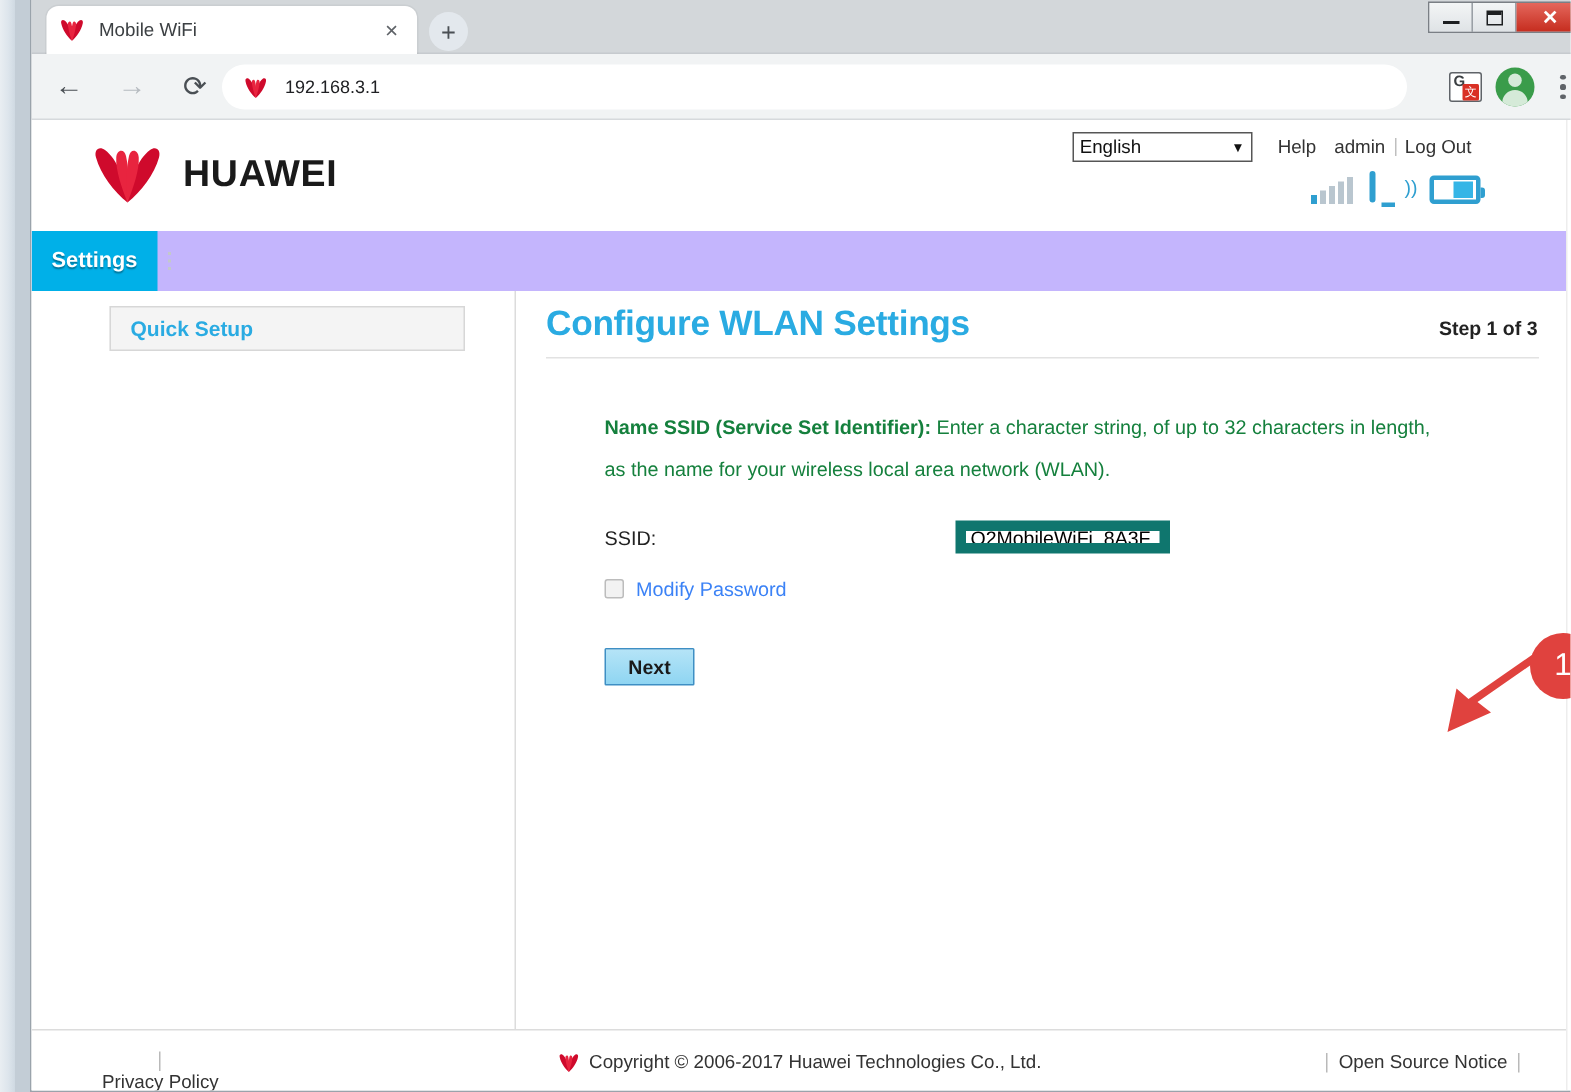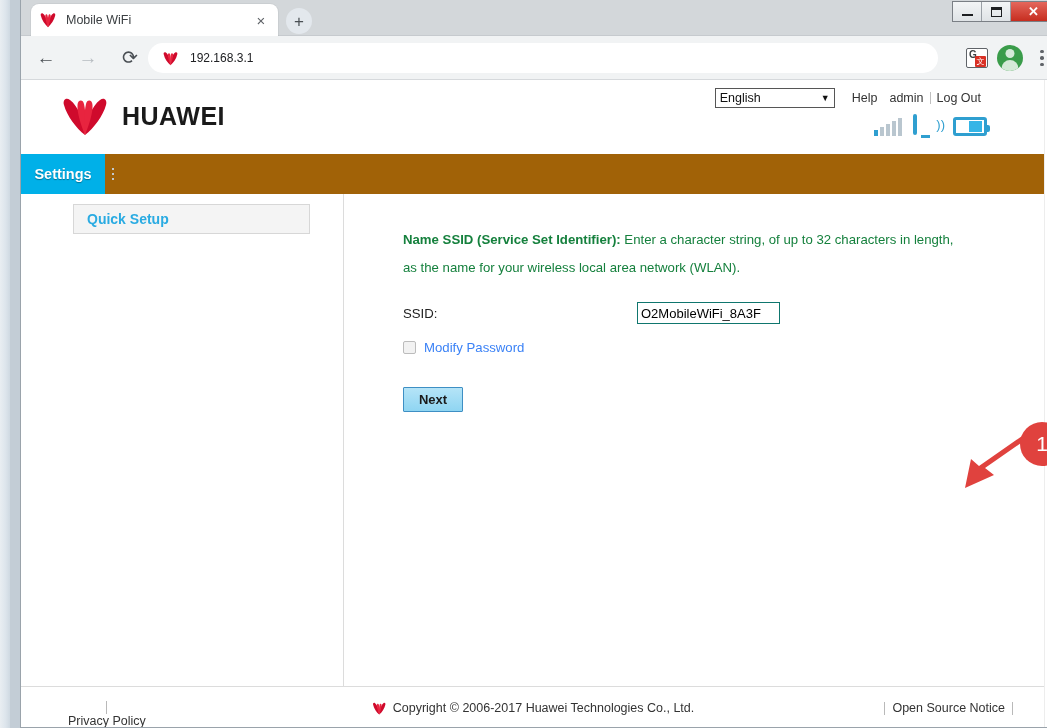--- a/index.html
+++ b/index.html
@@ -233,21 +233,21 @@
   .bat::after {
     content: ''; position: absolute; right: -6px; top: 5px;
     width: 3px; height: 7px; background: #2f9fd0; border-radius: 0 2px 2px 0;
   }
   .bat i { display: block; width: 13px; height: 11px; background: #35b5e6; }
 
   
   .hw-nav {
     position: relative;
     height: 40px;
-    background: #a16207;
+    background: #c4b5fd;
     display: flex; align-items: stretch;
   }
   .nav-tab {
     width: 84px;
     background: #00b0e8;
     display: flex; align-items: center; justify-content: center;
     color: #ffffff; font-size: 14.5px; font-weight: bold;
     text-shadow: 0 1px 1px rgba(0,0,0,0.35);
   }
   .nav-dots {
@@ -296,21 +296,21 @@
   .desc b { font-weight: bold; }
 
   .field-row {
     margin-top: 20px;
     display: flex; align-items: center;
     height: 22px;
   }
   .field-label { font-size: 13.2px; color: #222; width: 234px; }
   .ssid-input {
     width: 143px; height: 22px;
-    border: 1px solid #0f766e; background: #ffffff;
+    border: 7px solid #0f766e; background: #ffffff;
     font-size: 13px; color: #000;
     padding: 0 3px;
     font-family: "Liberation Sans", sans-serif;
   }
 
   .check-row { margin-top: 16px; display: flex; align-items: center; gap: 8px; }
   .chk {
     width: 13px; height: 13px;
     border: 1px solid #bcbcbc; background: #f2f2f2; border-radius: 2px;
   }
@@ -494,20 +494,24 @@
         <div class="hw-body">
           <div class="hw-divider"></div>
 
           <div class="sidebar">
             <div class="side-item">
               <span>Quick Setup</span>
             </div>
           </div>
 
           <div class="content">
+            <div class="content-head">
+              <span class="content-title">Configure WLAN Settings</span>
+              <span class="content-step">Step 1 of 3</span>
+            </div>
 
             <div class="form">
               <div class="desc">
                 <b>Name SSID (Service Set Identifier):</b>
                 <span>Enter a character string, of up to 32 characters in length, as the name for your wireless local area network (WLAN).</span>
               </div>
 
               <div class="field-row">
                 <span class="field-label">SSID:</span>
                 <input class="ssid-input" type="text" value="O2MobileWiFi_8A3F" style="">

